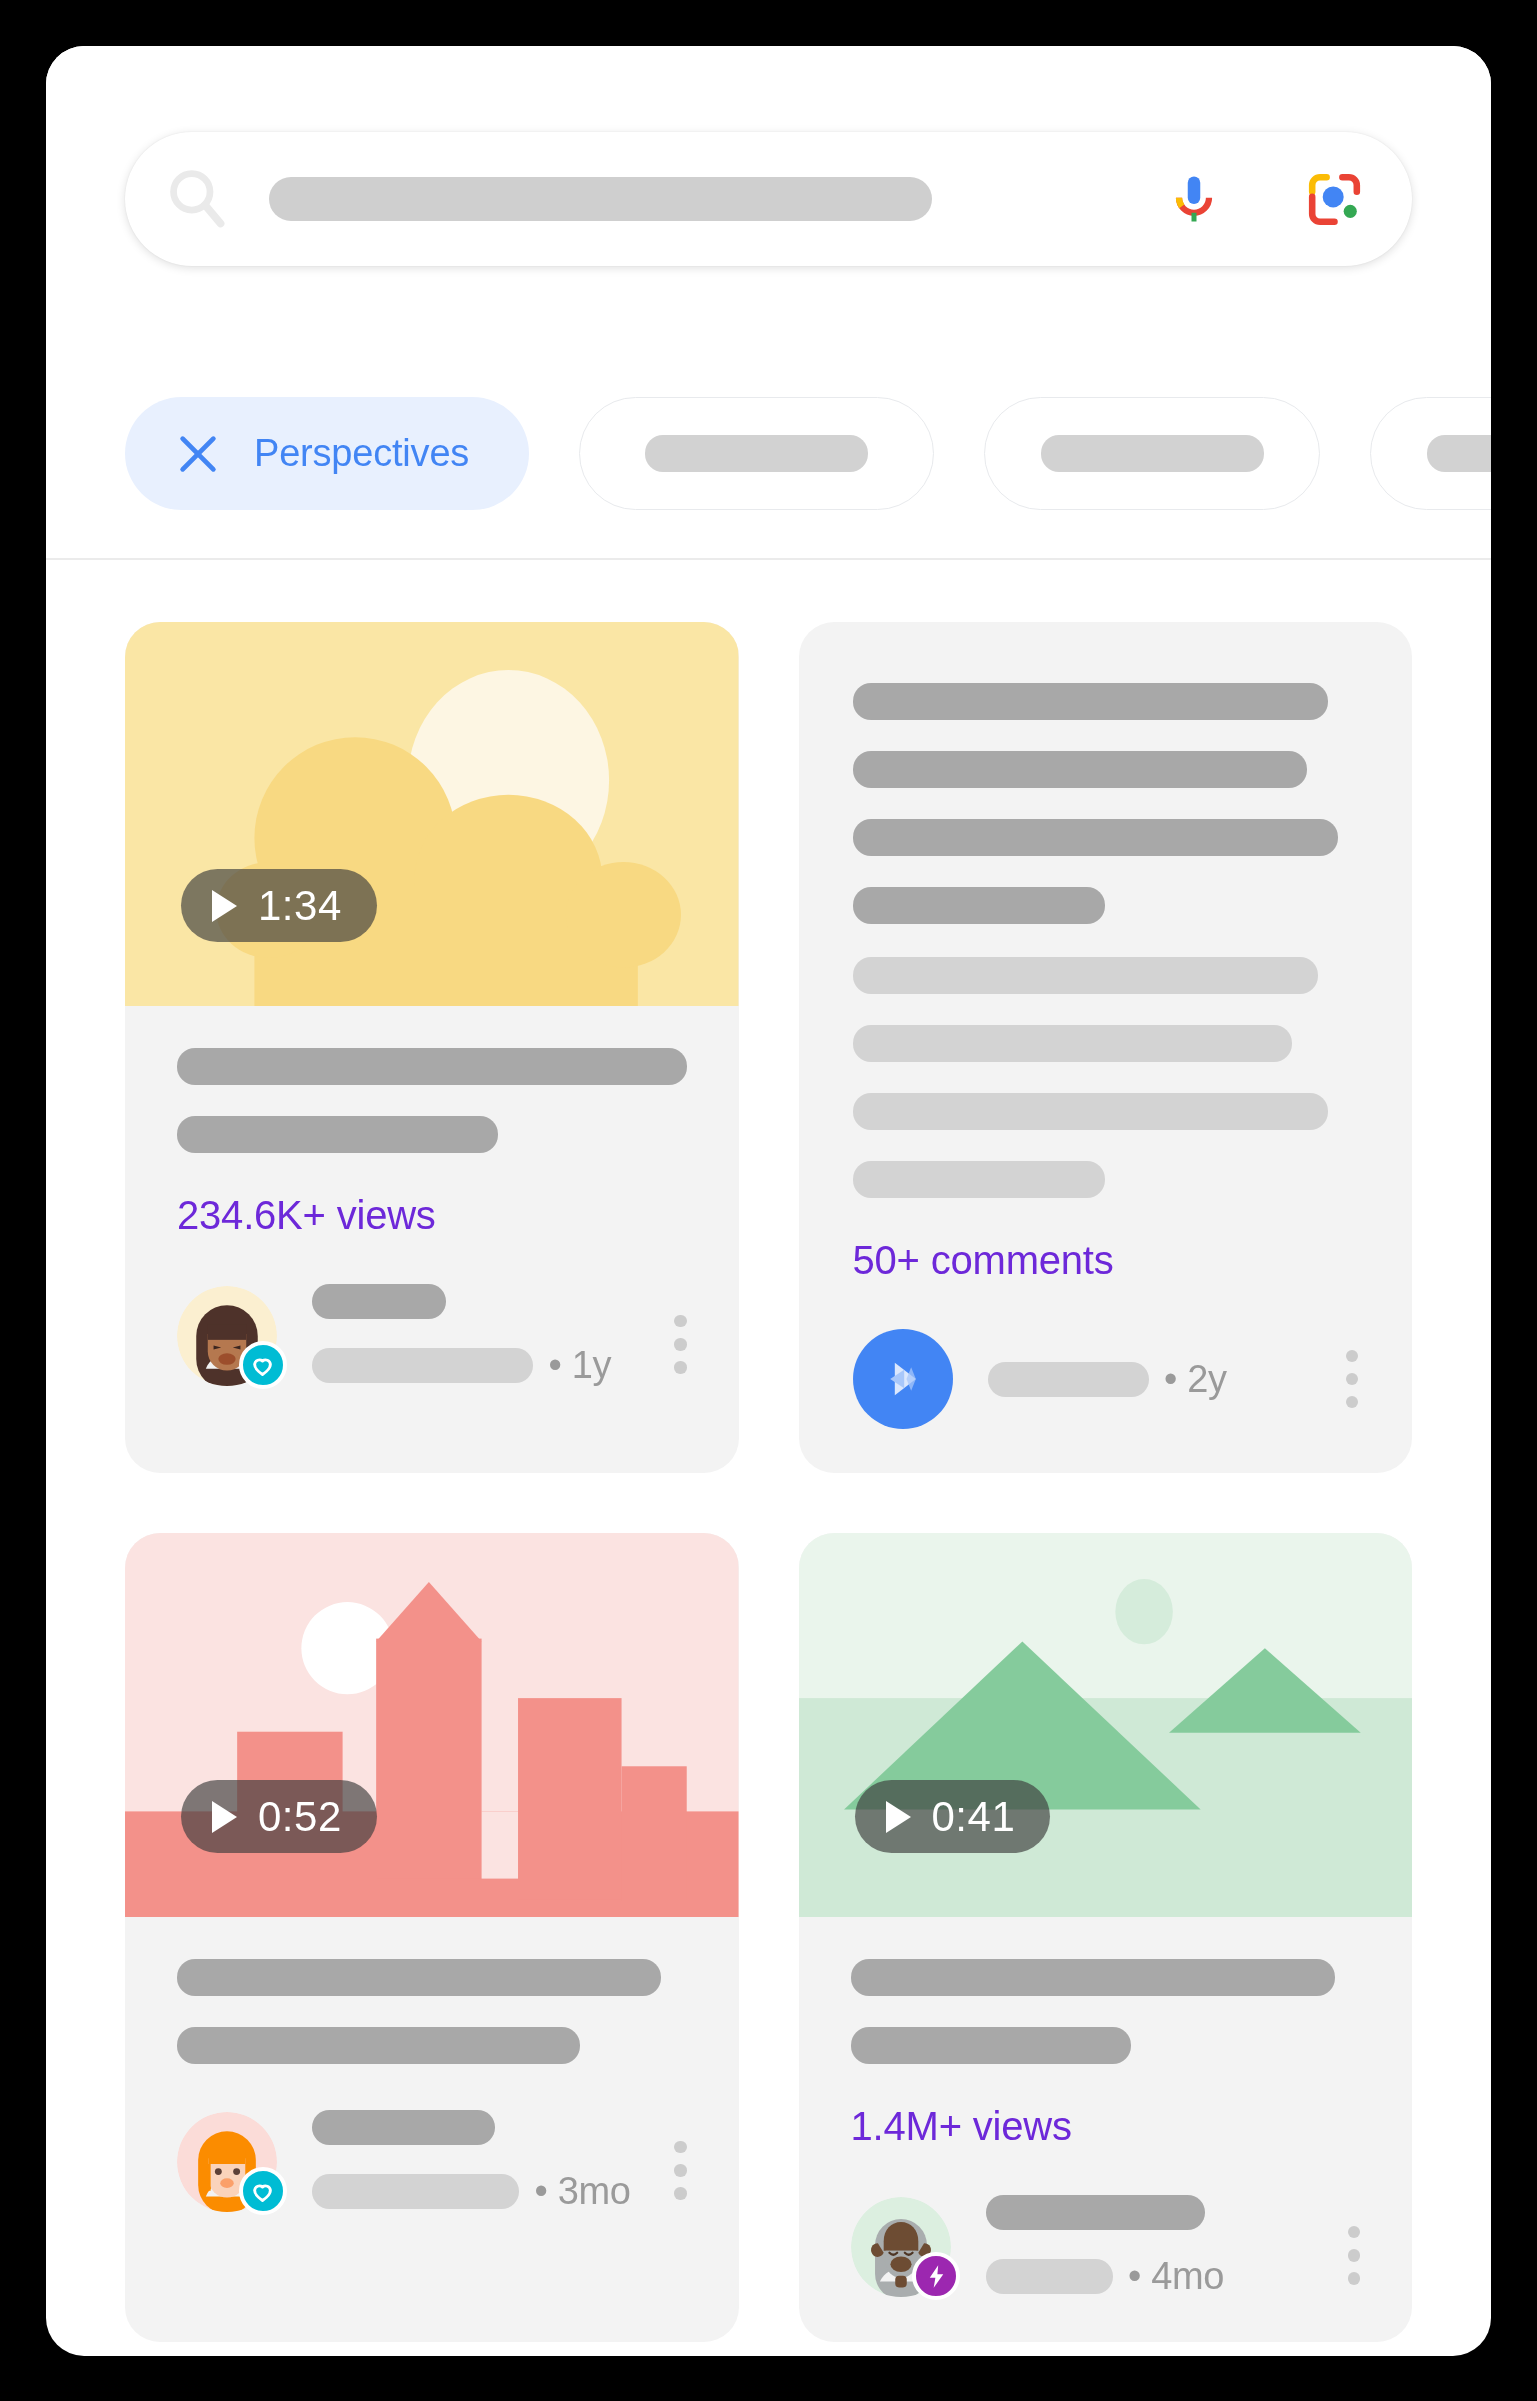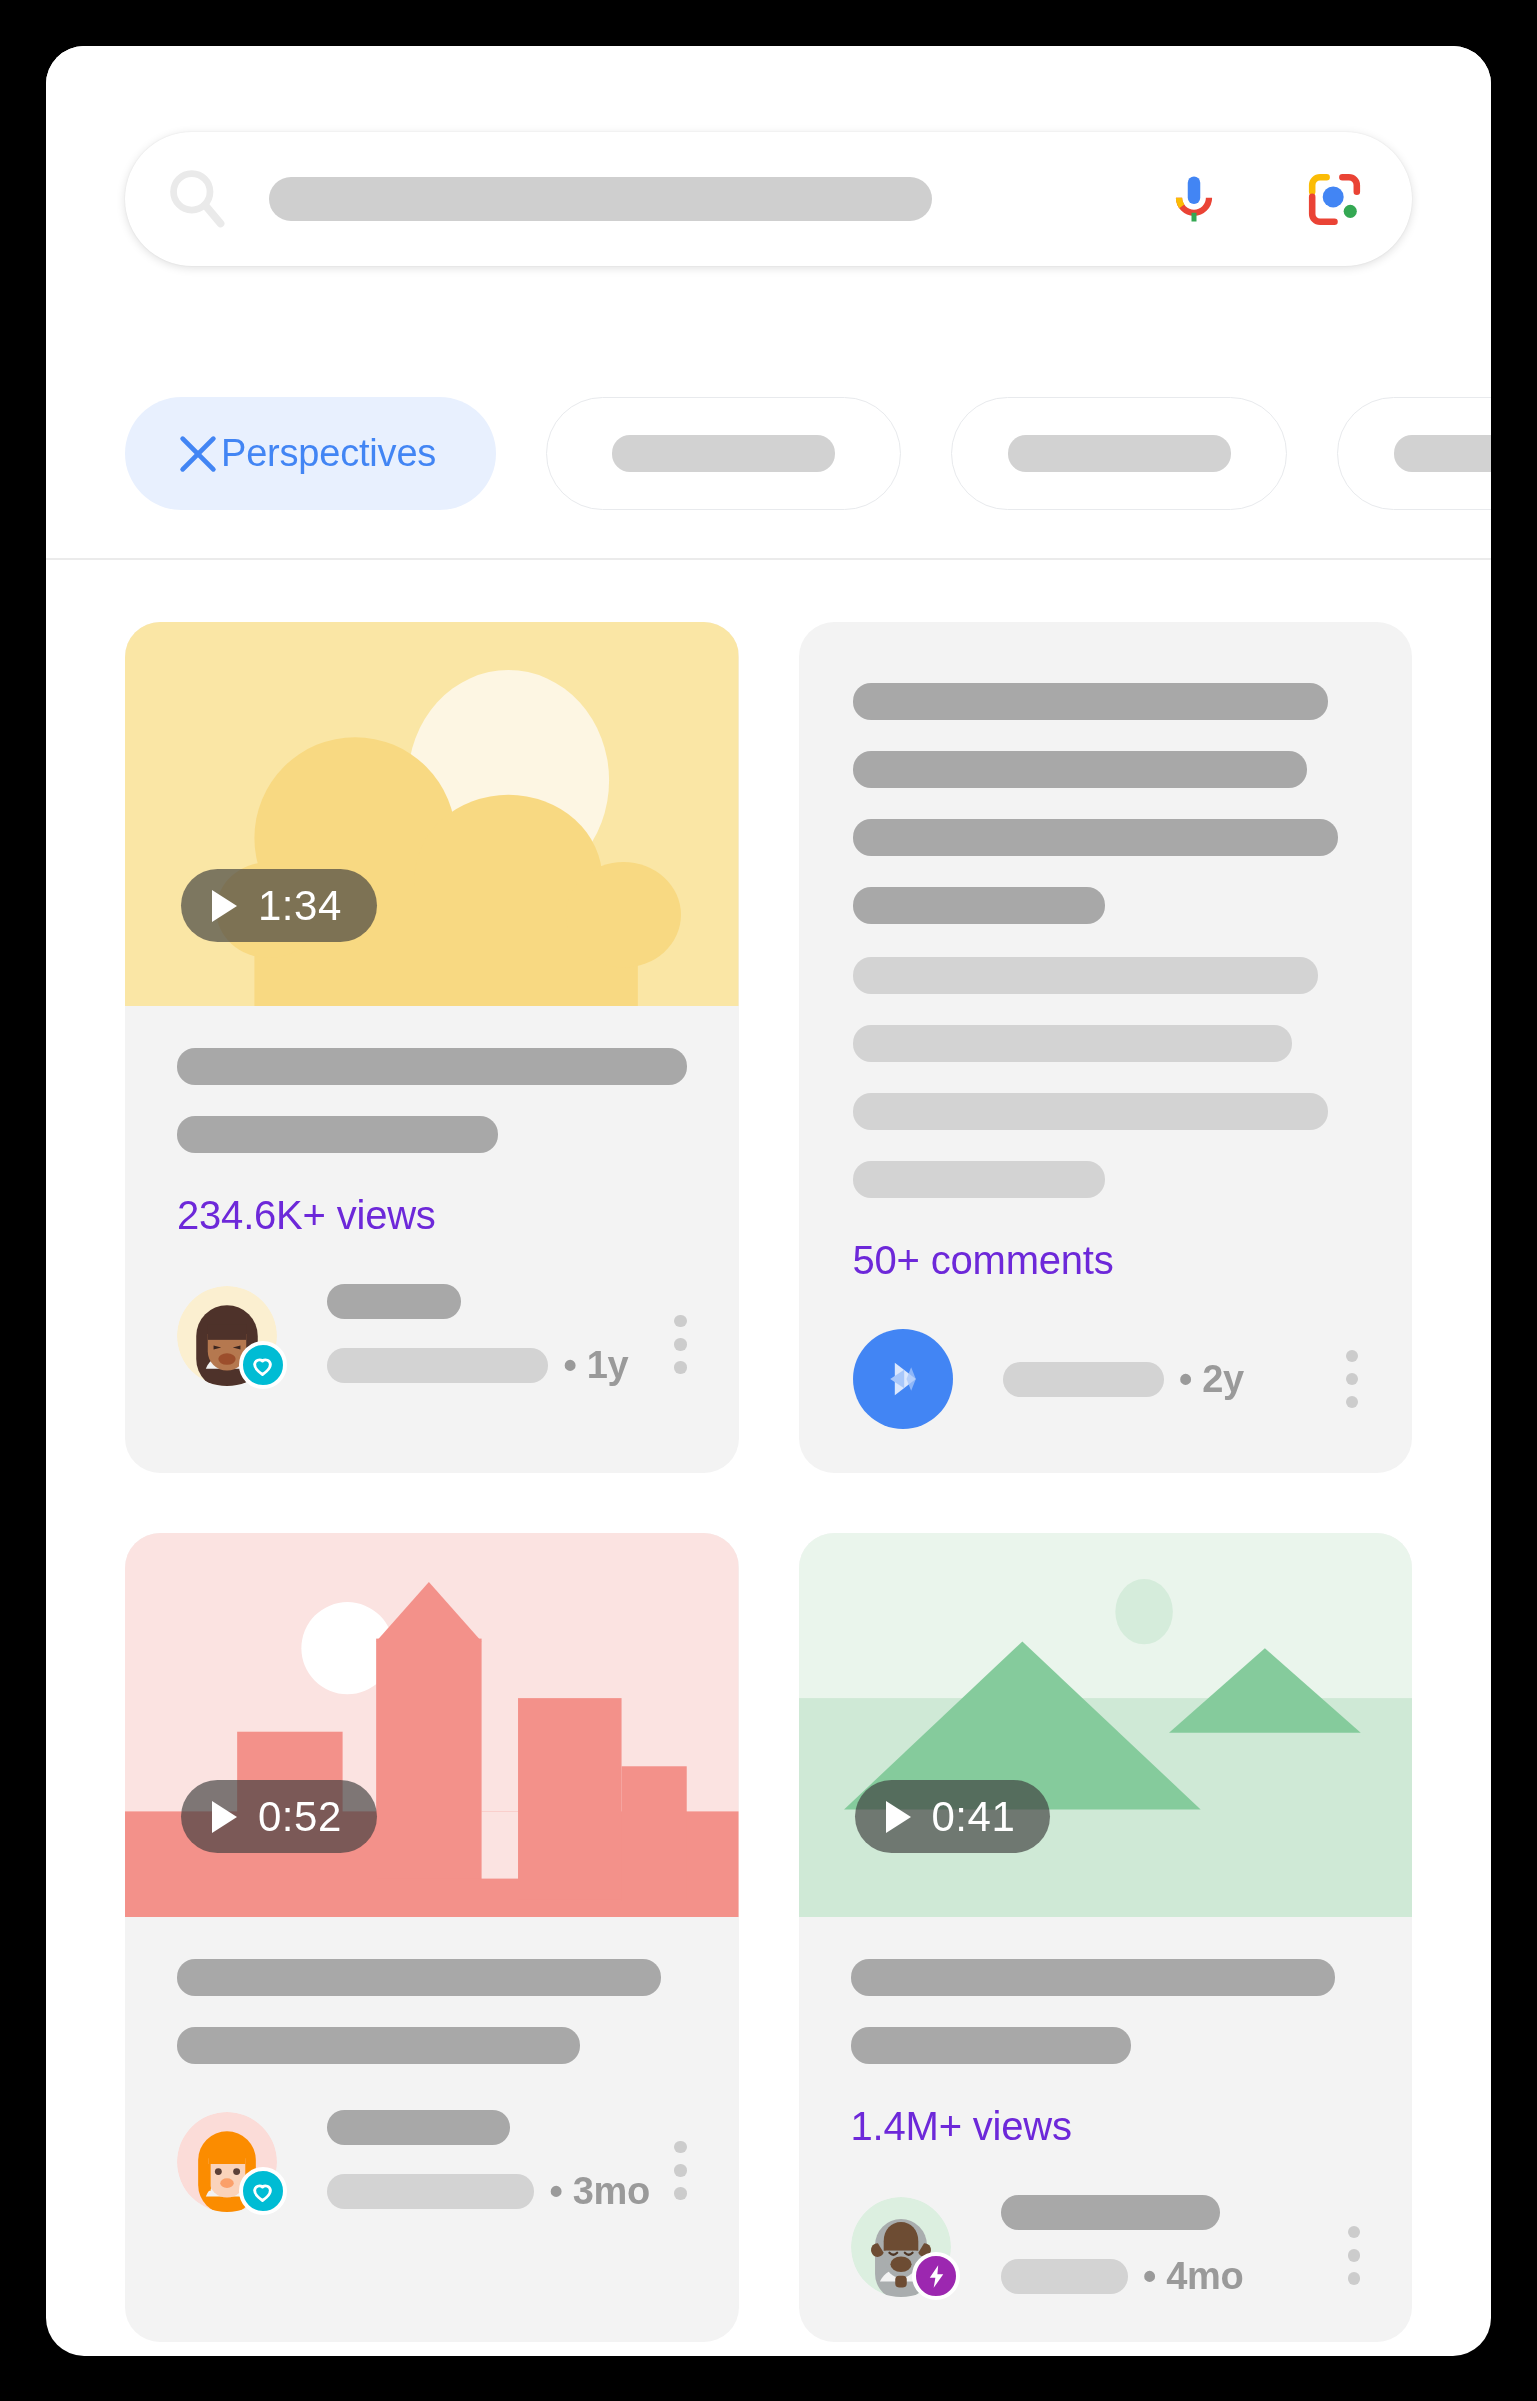--- a/index.html
+++ b/index.html
@@ -66,20 +66,21 @@
   .chip {
     height: 113px;
     border-radius: 57px;
     display: flex;
     align-items: center;
     flex: none;
   }
   .chip-active {
     background: #e8f0fe;
     padding: 0 60px 0 50px;
+    gap: 33px;
   }
   .chip-x { width: 46px; height: 46px; flex: none; }
   .chip-label {
     color: #4285f4;
     font-size: 38px;
     letter-spacing: -0.2px;
     white-space: nowrap;
   }
   .chip-skel {
     background: #ffffff;
@@ -159,22 +160,21 @@
     color: #6d28d9;
     font-size: 40px;
     margin-top: 40px;
     letter-spacing: -0.2px;
   }
 
   .card-footer {
     display: flex;
     align-items: center;
     margin-top: 46px;
-    gap: 15px;
-    font-weight: bold;
+    gap: 0;
   }
   .avatar-wrap {
     position: relative;
     width: 100px; height: 100px;
     flex: none;
   }
   .avatar { width: 100px; height: 100px; border-radius: 50%; display: block; }
   .badge {
     position: absolute;
     right: -9.6px; bottom: -3.8px;

